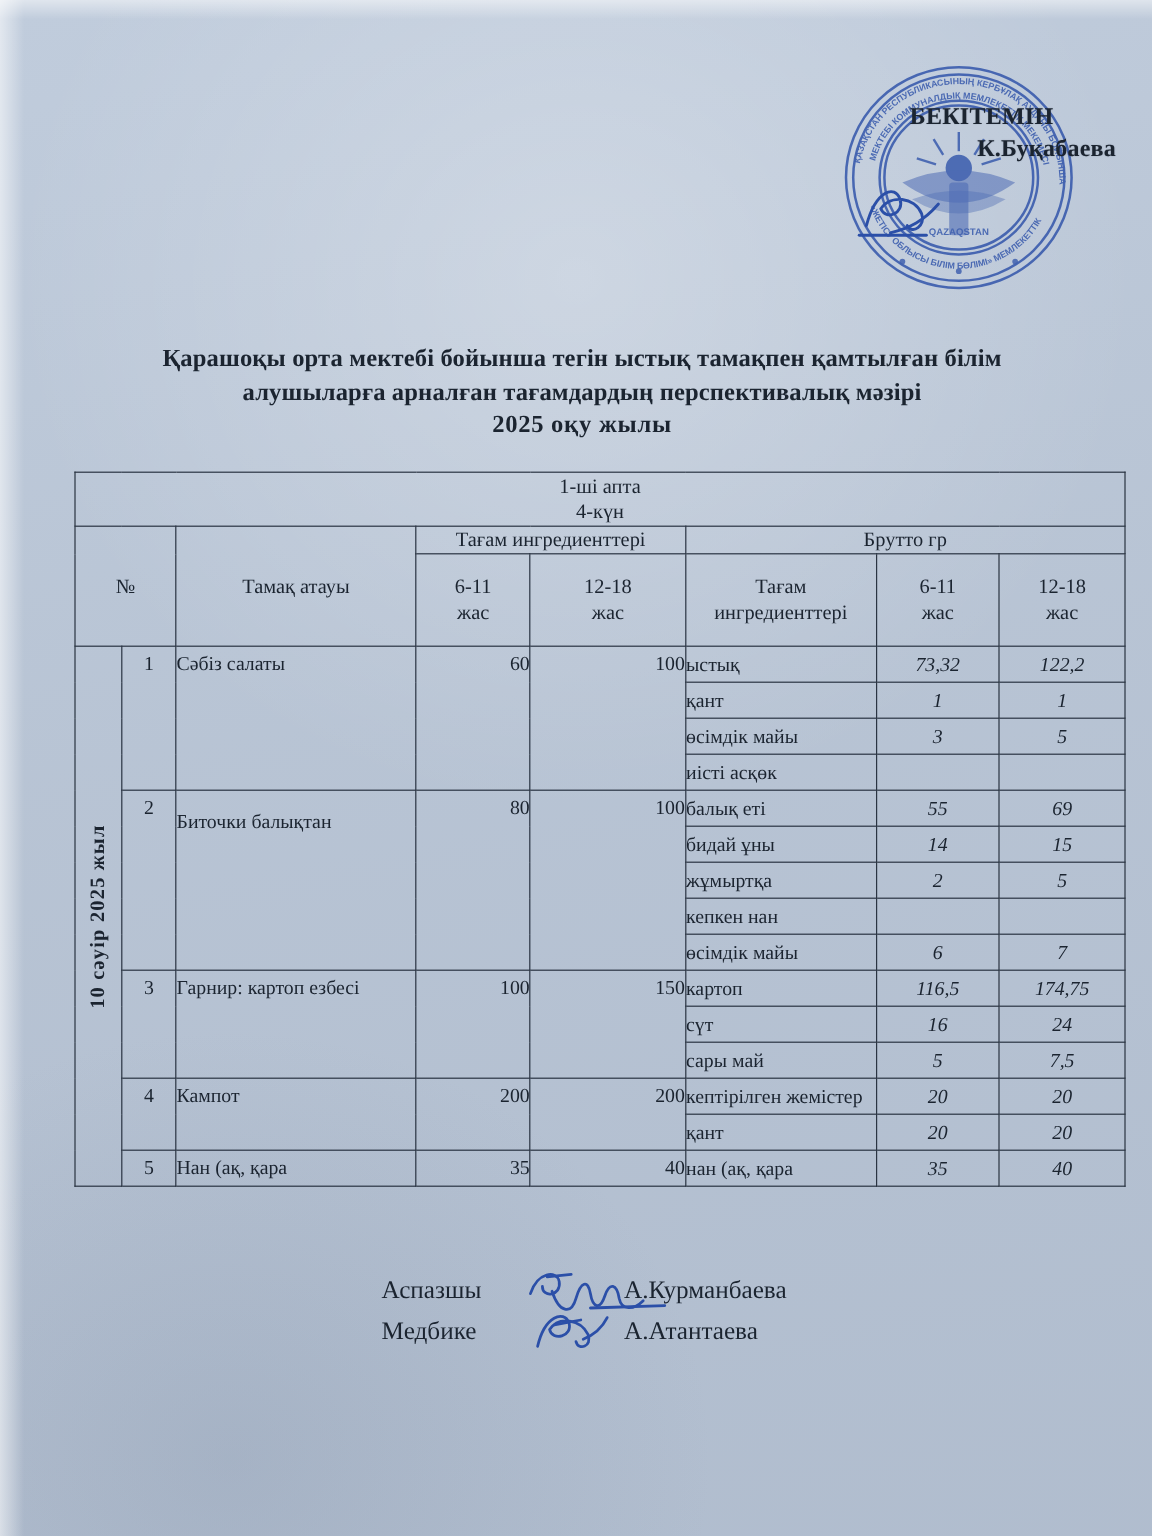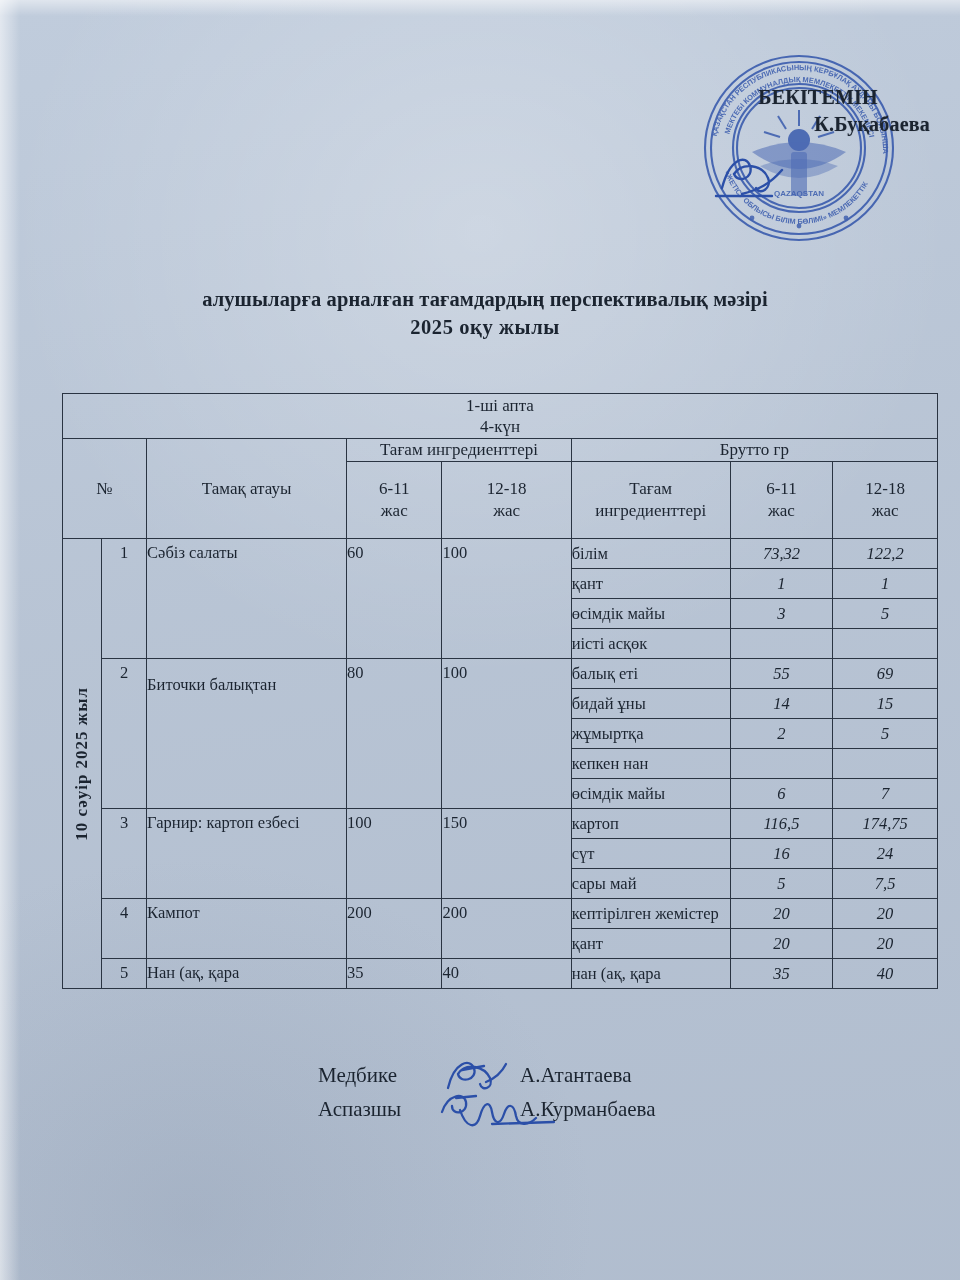--- a/index.html
+++ b/index.html
@@ -121,21 +121,21 @@
     padding-top: 3px;
   }
   .hd-tall { height: 76px; }
   .cell {
     padding: 2px 6px;
     font-size: 16.5px;
     line-height: 20px;
   }
   .c-num { text-align: center; width: 100%; }
   .c-name { text-align: left; }
-  .c-mid { text-align: left; }
+  .c-mid { text-align: right; }
   .c-ing { text-align: left; }
   .c-val { text-align: center; font-style: italic; }
 
   
   .vdate {
     width: 38px;
     text-align: center;
     position: relative;
   }
   .vdate span {
@@ -231,20 +231,21 @@
     <path d="M4 48 L 60 48"></path>
   </g>
 </svg>
 
 <div class="approval">
   <div class="ln1">БЕКІТЕМІН</div>
   <div class="ln3">К.Буқабаева</div>
 </div>
 
 <div class="doc-title">
+  <div class="t1">Қарашоқы орта мектебі бойынша тегін ыстық тамақпен қамтылған білім</div>
   <div class="t2">алушыларға арналған тағамдардың перспективалық мәзірі</div>
   <div class="t3">2025 оқу жылы</div>
 </div>
 
 <div class="tbl-wrap">
   <table class="menu">
     <colgroup>
       <col style="width:38px">
       <col style="width:44px">
       <col style="width:195px">
@@ -282,21 +283,21 @@
     </thead>
     <tbody id="menu-body">
         <tr style="height: 30px;">
           <td class="vdate" rowspan="15">
             <span>10 сәуір  2025 жыл</span>
           </td>
           <td class="cell c-num" rowspan="4" style="vertical-align: top; padding-top: 4px;">1</td>
           <td class="cell c-name" rowspan="4" style="vertical-align: top; padding-top: 4px; margin-left: 42px;">Сәбіз салаты</td>
           <td class="cell c-mid" rowspan="4" style="vertical-align: top; padding-top: 4px;">60</td>
           <td class="cell c-mid" rowspan="4" style="vertical-align: top; padding-top: 4px;">100</td>
-          <td class="cell c-ing">білім</td>
+          <td class="cell c-ing">ыстық</td>
           <td class="cell c-val">73,32</td>
           <td class="cell c-val">122,2</td>
         </tr>
         <tr style="height: 30px;">
           <td class="cell c-ing">қант</td>
           <td class="cell c-val">1</td>
           <td class="cell c-val">1</td>
         </tr>
         <tr style="height: 30px;">
           <td class="cell c-ing">өсімдік майы</td>
@@ -377,34 +378,34 @@
           <td class="cell c-mid" rowspan="1" style="vertical-align: top; padding-top: 4px;">40</td>
           <td class="cell c-ing">нан (ақ, қара</td>
           <td class="cell c-val">35</td>
           <td class="cell c-val">40</td>
         </tr>
       </tbody>
   </table>
 </div>
 
 <div class="footer">
-  <div class="f-row">
-    <span class="f-role">Медбике</span><span class="f-name">А.Атантаева</span>
-    <svg class="f-sig" viewBox="0 0 96 40">
-      <g fill="none" stroke="#2b4fa8" stroke-width="2.3" stroke-linecap="round">
-        <path d="M8 34 C 14 8, 30 4, 34 14 C 38 26, 20 30, 18 20 C 26 8, 44 12, 50 24 C 54 34, 42 38, 40 30"></path>
-        <path d="M22 16 L 44 12"></path>
-        <path d="M46 28 C 56 24, 62 18, 66 10"></path>
-      </g>
-    </svg>
-  </div>
   <div class="f-row">
     <span class="f-role">Аспазшы</span><span class="f-name">А.Курманбаева</span>
     <svg class="f-sig f-sig2" viewBox="0 0 130 42">
       <g fill="none" stroke="#2b4fa8" stroke-width="2.3" stroke-linecap="round">
         <path d="M6 22 C 12 4, 28 2, 30 12 C 32 24, 16 26, 16 16"></path>
         <path d="M20 8 L 40 6"></path>
         <path d="M24 20 C 30 38, 40 40, 44 26 C 48 12, 54 10, 56 22 C 58 34, 64 36, 68 24 C 72 12, 78 14, 80 26 C 82 36, 92 36, 100 28"></path>
         <path d="M56 34 L 118 32"></path>
       </g>
     </svg>
   </div>
+  <div class="f-row">
+    <span class="f-role">Медбике</span><span class="f-name">А.Атантаева</span>
+    <svg class="f-sig" viewBox="0 0 96 40">
+      <g fill="none" stroke="#2b4fa8" stroke-width="2.3" stroke-linecap="round">
+        <path d="M8 34 C 14 8, 30 4, 34 14 C 38 26, 20 30, 18 20 C 26 8, 44 12, 50 24 C 54 34, 42 38, 40 30"></path>
+        <path d="M22 16 L 44 12"></path>
+        <path d="M46 28 C 56 24, 62 18, 66 10"></path>
+      </g>
+    </svg>
+  </div>
 </div>
 
 </body></html>

